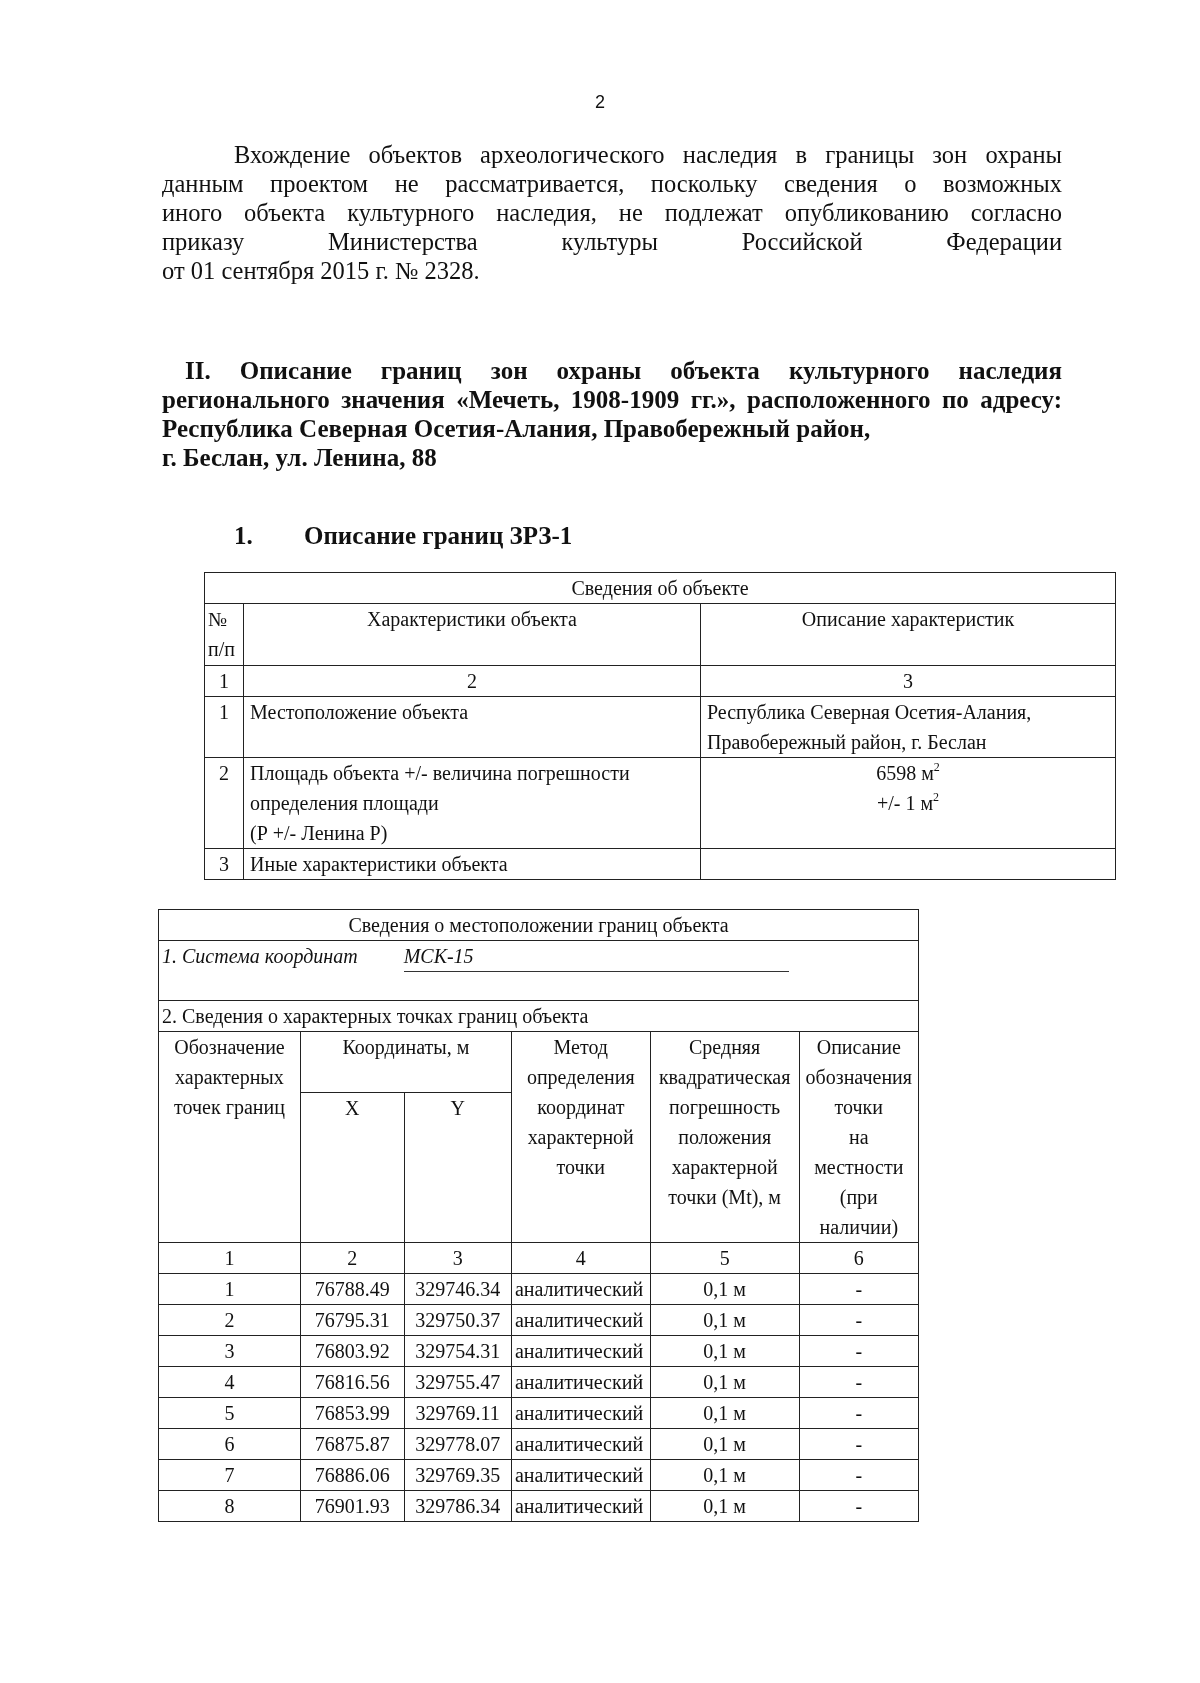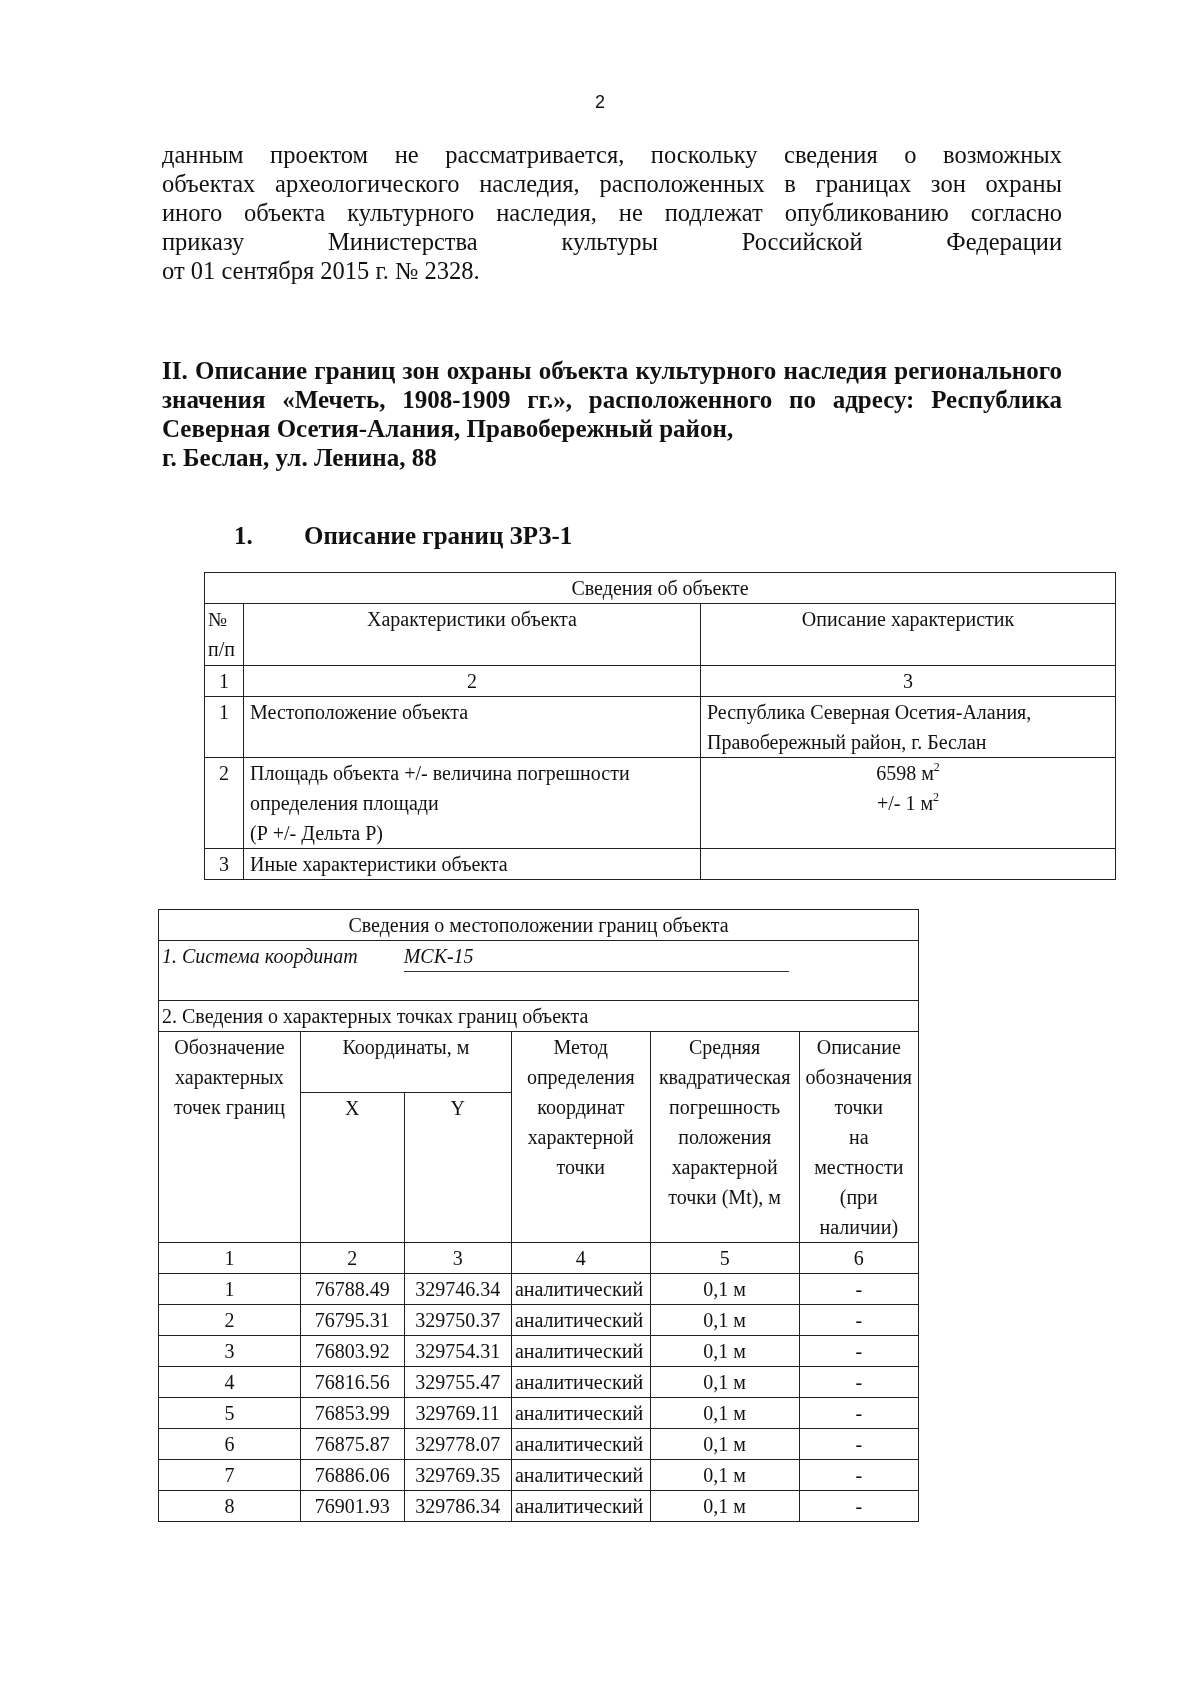--- a/index.html
+++ b/index.html
@@ -23,29 +23,29 @@
   .nopad { padding: 0 3px; }
   sup { font-size: 12px; vertical-align: 9px; line-height: 0; }
   .underline-val { display: inline-block; border-bottom: 1px solid #333; width: 385px; margin-left: 46px; }
 </style>
 </head>
 <body>
 
 <div class="page-num">2</div>
 
 <div class="para" style="top:140px;">
+  <span class="line-j" style="text-indent:72px;">Вхождение объектов археологического наследия в границы зон охраны</span>
   <span class="line-j">данным проектом не рассматривается, поскольку сведения о возможных</span>
-  <span class="line-j">объектах археологического наследия, расположенных в границах зон охраны</span>
   <span class="line-j">иного объекта культурного наследия, не подлежат опубликованию согласно</span>
   <span class="line-j">приказу Министерства культуры Российской Федерации</span>
   <span style="display:block;">от 01 сентября 2015 г. № 2328.</span>
 </div>
 
 <div class="heading2">
-  <span class="line-j" style="text-indent:72px;">II. Описание границ зон охраны объекта культурного наследия</span>
+  <span class="line-j" style="text-indent:72px;margin-left:23px;">II. Описание границ зон охраны объекта культурного наследия</span>
   <span class="line-j">регионального значения «Мечеть, 1908-1909 гг.», расположенного по</span>
   <span class="line-j">адресу: Республика Северная Осетия-Алания, Правобережный район,</span>
   <span style="display:block;">г. Беслан, ул. Ленина, 88</span>
 </div>
 
 <div class="heading3">
   <span class="num">1.</span><span>Описание границ ЗРЗ-1</span>
 </div>
 
 <table class="t1">
@@ -69,21 +69,21 @@
     <td>
       <div>Республика Северная Осетия-Алания,</div>
       <div>Правобережный район, г. Беслан</div>
     </td>
   </tr>
   <tr>
     <td class="nopad center">2</td>
     <td>
       <div>Площадь объекта +/- величина погрешности</div>
       <div>определения площади</div>
-      <div>(Р +/- Дельта Р)</div>
+      <div>(Р +/- Ленина Р)</div>
     </td>
     <td class="center">
       <div><span>6598 м</span><sup>2</sup></div>
       <div><span>+/- 1 м</span><sup>2</sup></div>
     </td>
   </tr>
   <tr>
     <td class="nopad center">3</td>
     <td>Иные характеристики объекта</td>
     <td></td>

